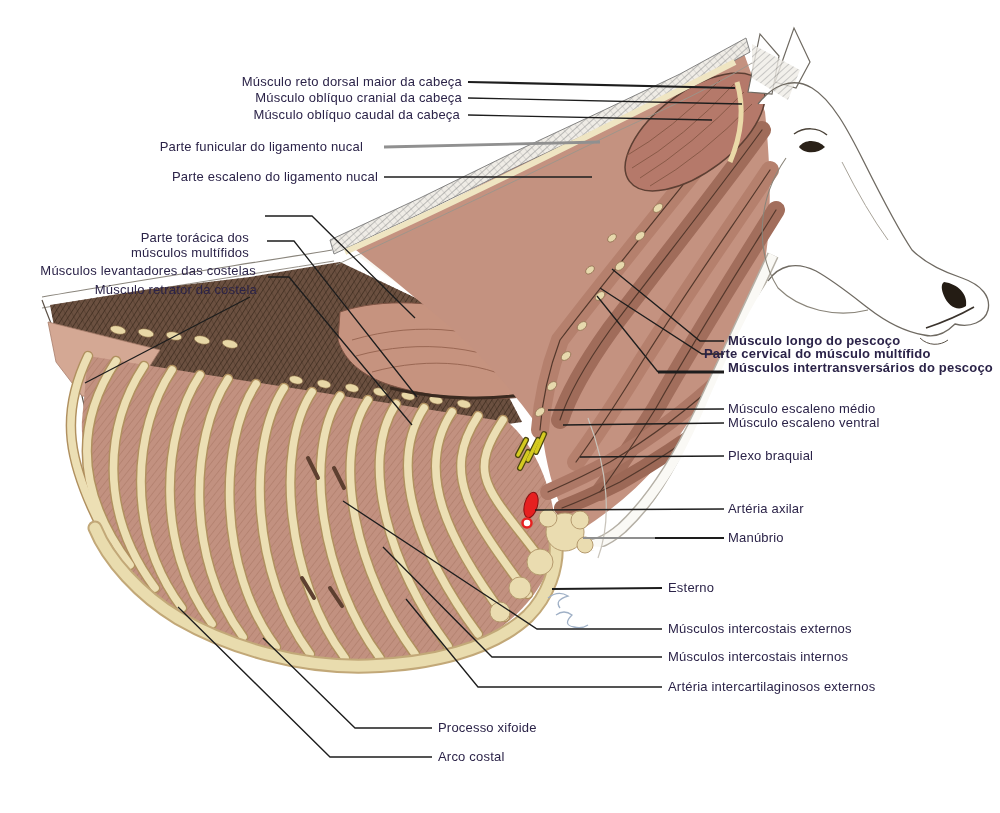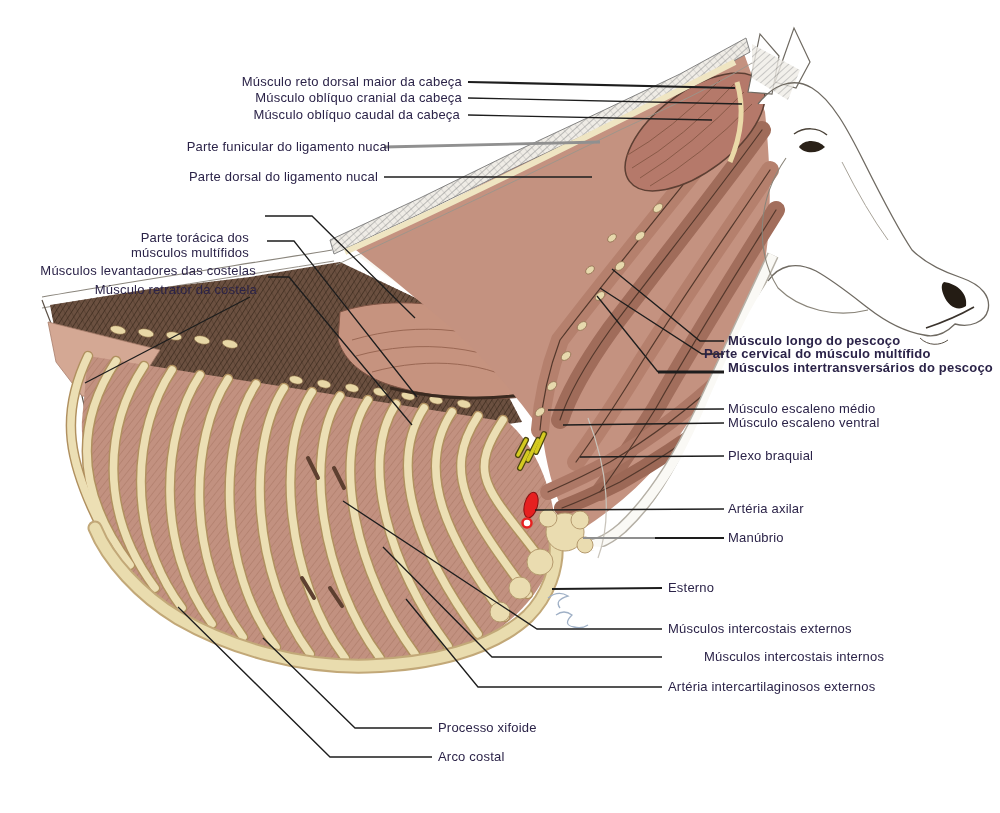--- a/index.html
+++ b/index.html
@@ -271,34 +271,34 @@
       <polyline points="662,657 492,657 383,547"></polyline>
       <polyline points="662,687 478,687 406,599"></polyline>
       <polyline points="432,728 355,728 263,638"></polyline>
       <polyline points="432,757 330,757 178,607"></polyline>
     </g>
   </svg>
 
   <div class="lbl r" style="right:538px;top:75px">Músculo reto dorsal maior da cabeça</div>
   <div class="lbl r" style="right:538px;top:91px">Músculo oblíquo cranial da cabeça</div>
   <div class="lbl r" style="right:540px;top:108px">Músculo oblíquo caudal da cabeça</div>
-  <div class="lbl r" style="right:610px;top:140px">Parte funicular do ligamento nucal</div>
-  <div class="lbl r" style="right:622px;top:170px">Parte dorsal do ligamento nucal</div>
+  <div class="lbl r" style="right:637px;top:140px">Parte funicular do ligamento nucal</div>
+  <div class="lbl r" style="right:622px;top:170px">Parte escaleno do ligamento nucal</div>
   <div class="lbl r two" style="right:751px;top:230px">Parte torácica dos
 músculos multífidos</div>
   <div class="lbl r" style="right:744px;top:264px">Músculos levantadores das costelas</div>
   <div class="lbl r" style="right:743px;top:283px">Músculo retrator da costela</div>
 
   <div class="lbl tight" style="left:728px;top:334px">Músculo longo do pescoço</div>
   <div class="lbl tight" style="left:704px;top:347px">Parte cervical do músculo multífido</div>
   <div class="lbl tight" style="left:728px;top:361px">Músculos intertransversários do pescoço</div>
   <div class="lbl" style="left:728px;top:402px">Músculo escaleno médio</div>
   <div class="lbl" style="left:728px;top:416px">Músculo escaleno ventral</div>
   <div class="lbl" style="left:728px;top:449px">Plexo braquial</div>
   <div class="lbl" style="left:728px;top:502px">Artéria axilar</div>
   <div class="lbl" style="left:728px;top:531px">Manúbrio</div>
   <div class="lbl" style="left:668px;top:581px">Esterno</div>
   <div class="lbl" style="left:668px;top:622px">Músculos intercostais externos</div>
-  <div class="lbl" style="left:704px;top:650px">Músculos intercostais internos</div>
+  <div class="lbl" style="left:668px;top:650px">Músculos intercostais internos</div>
   <div class="lbl" style="left:668px;top:680px">Artéria intercartilaginosos externos</div>
   <div class="lbl" style="left:438px;top:721px">Processo xifoide</div>
   <div class="lbl" style="left:438px;top:750px">Arco costal</div>
 </div>
 
 </body></html>

